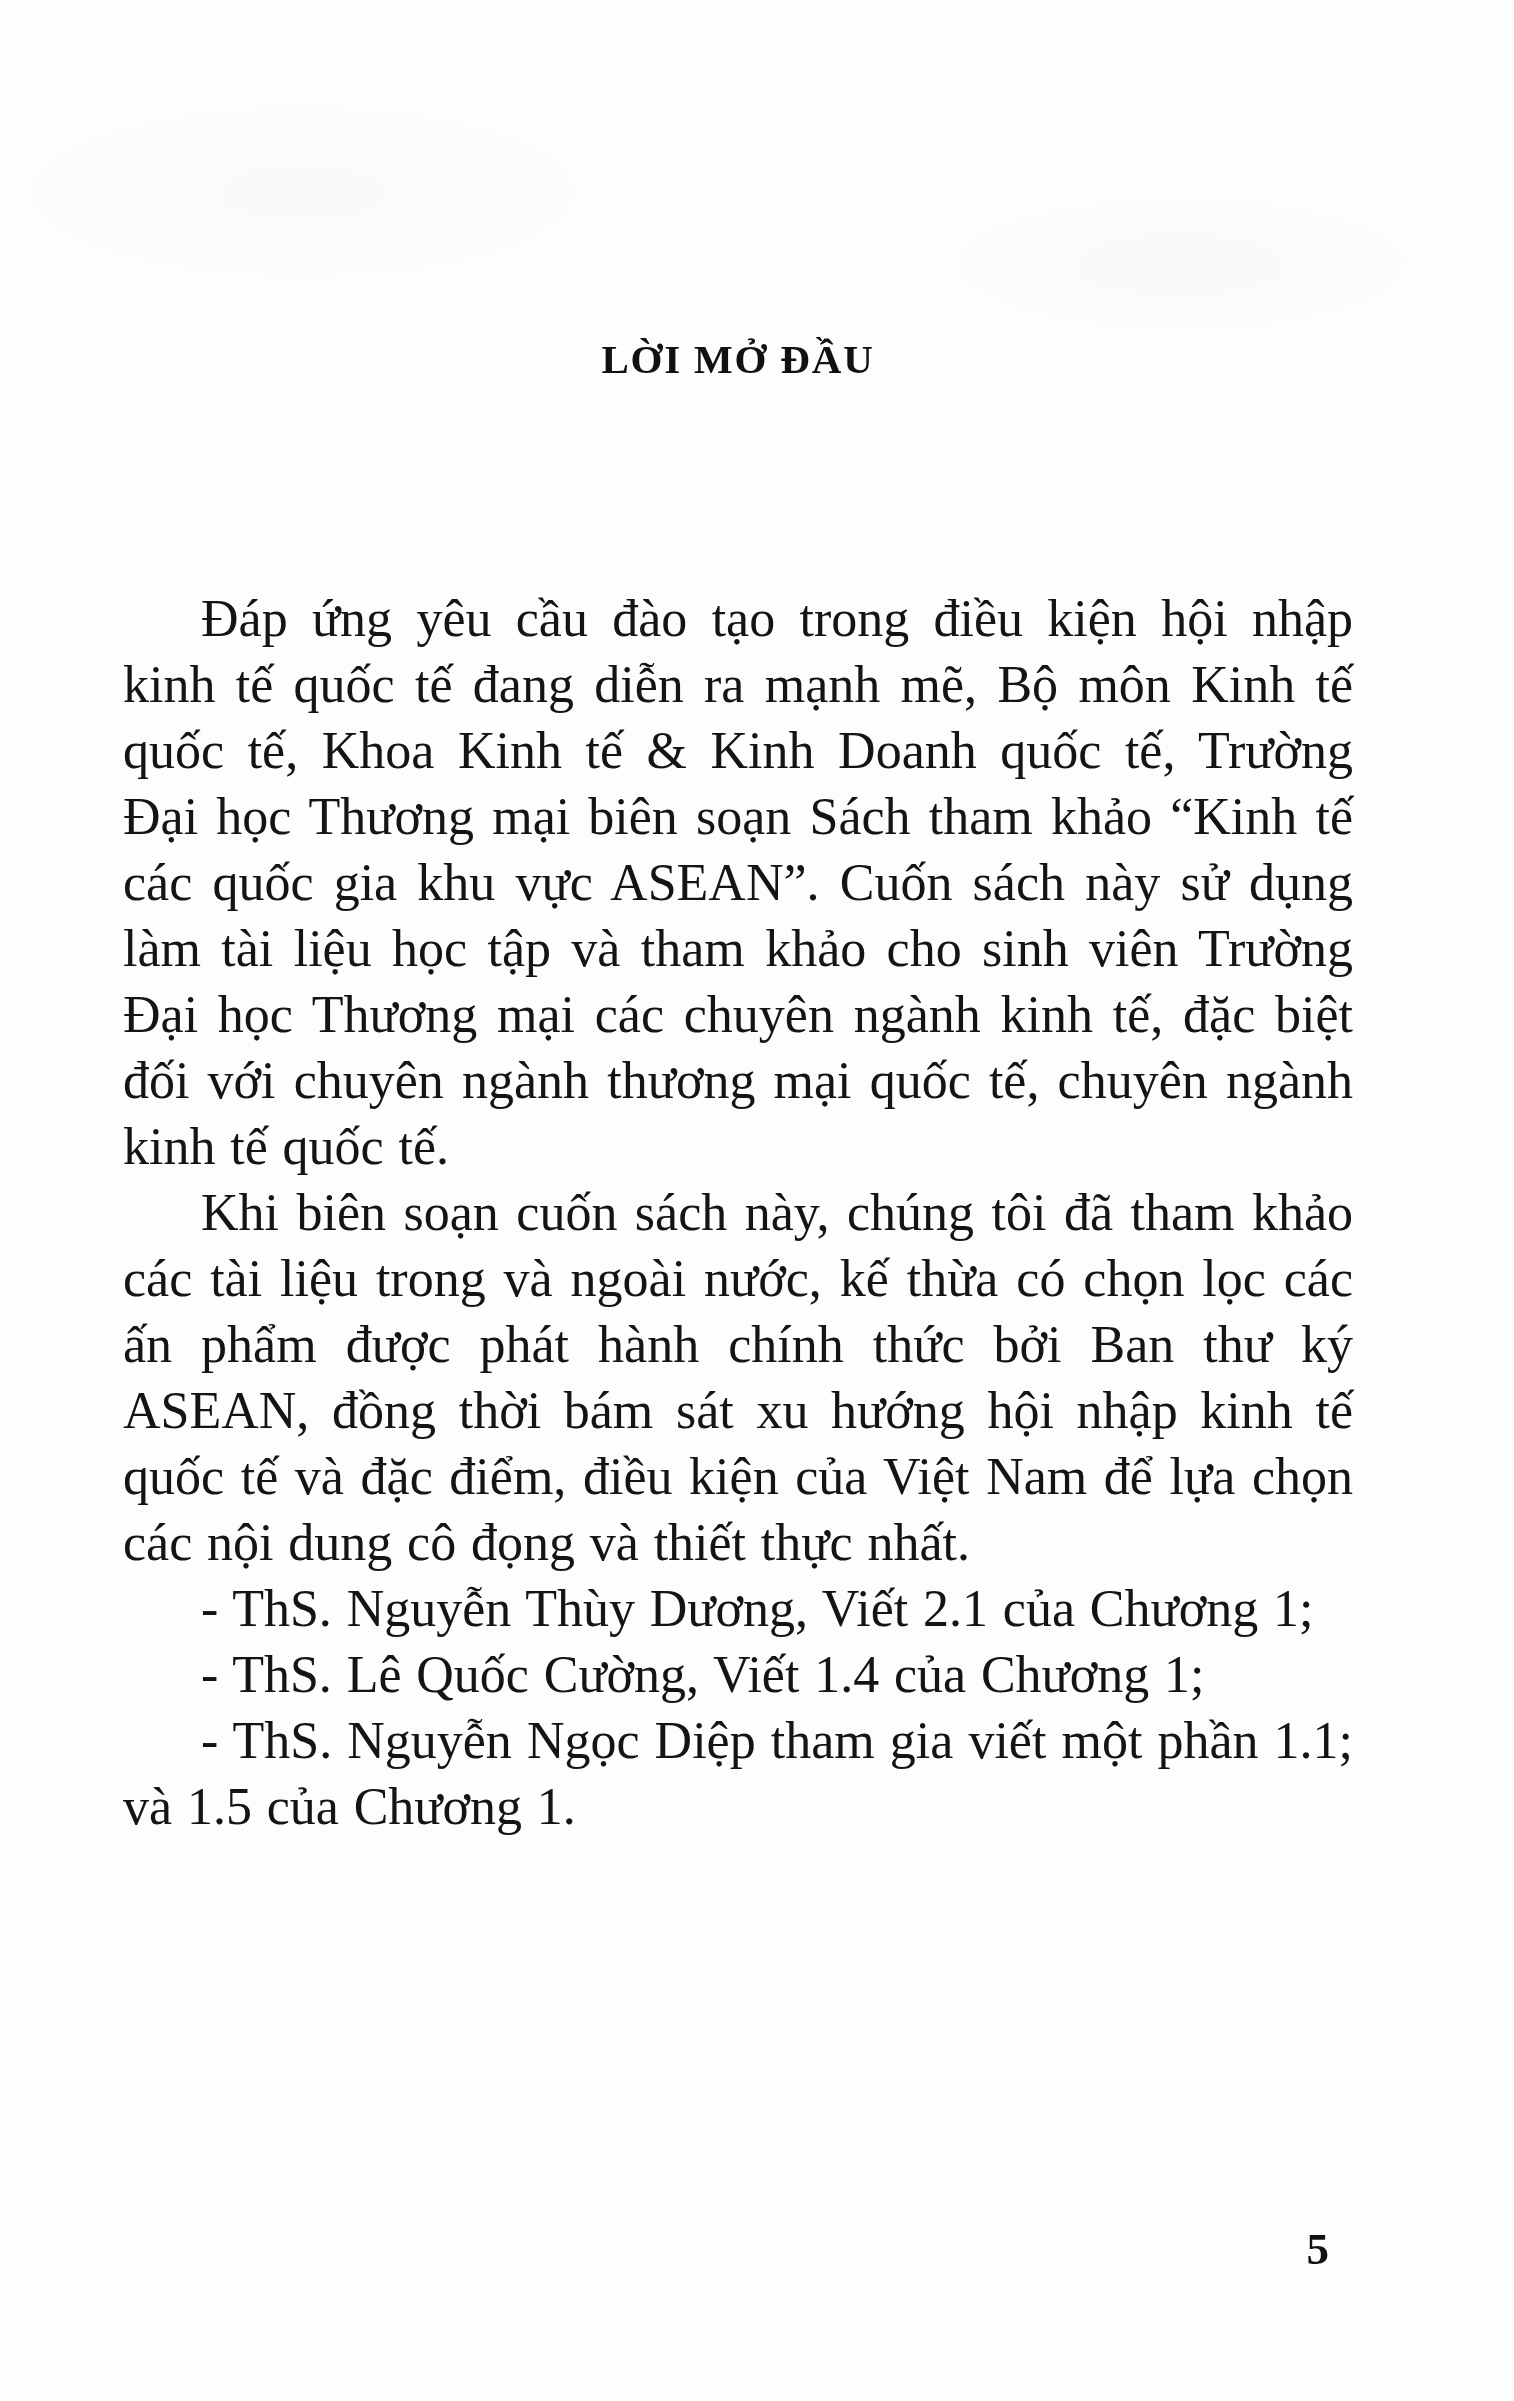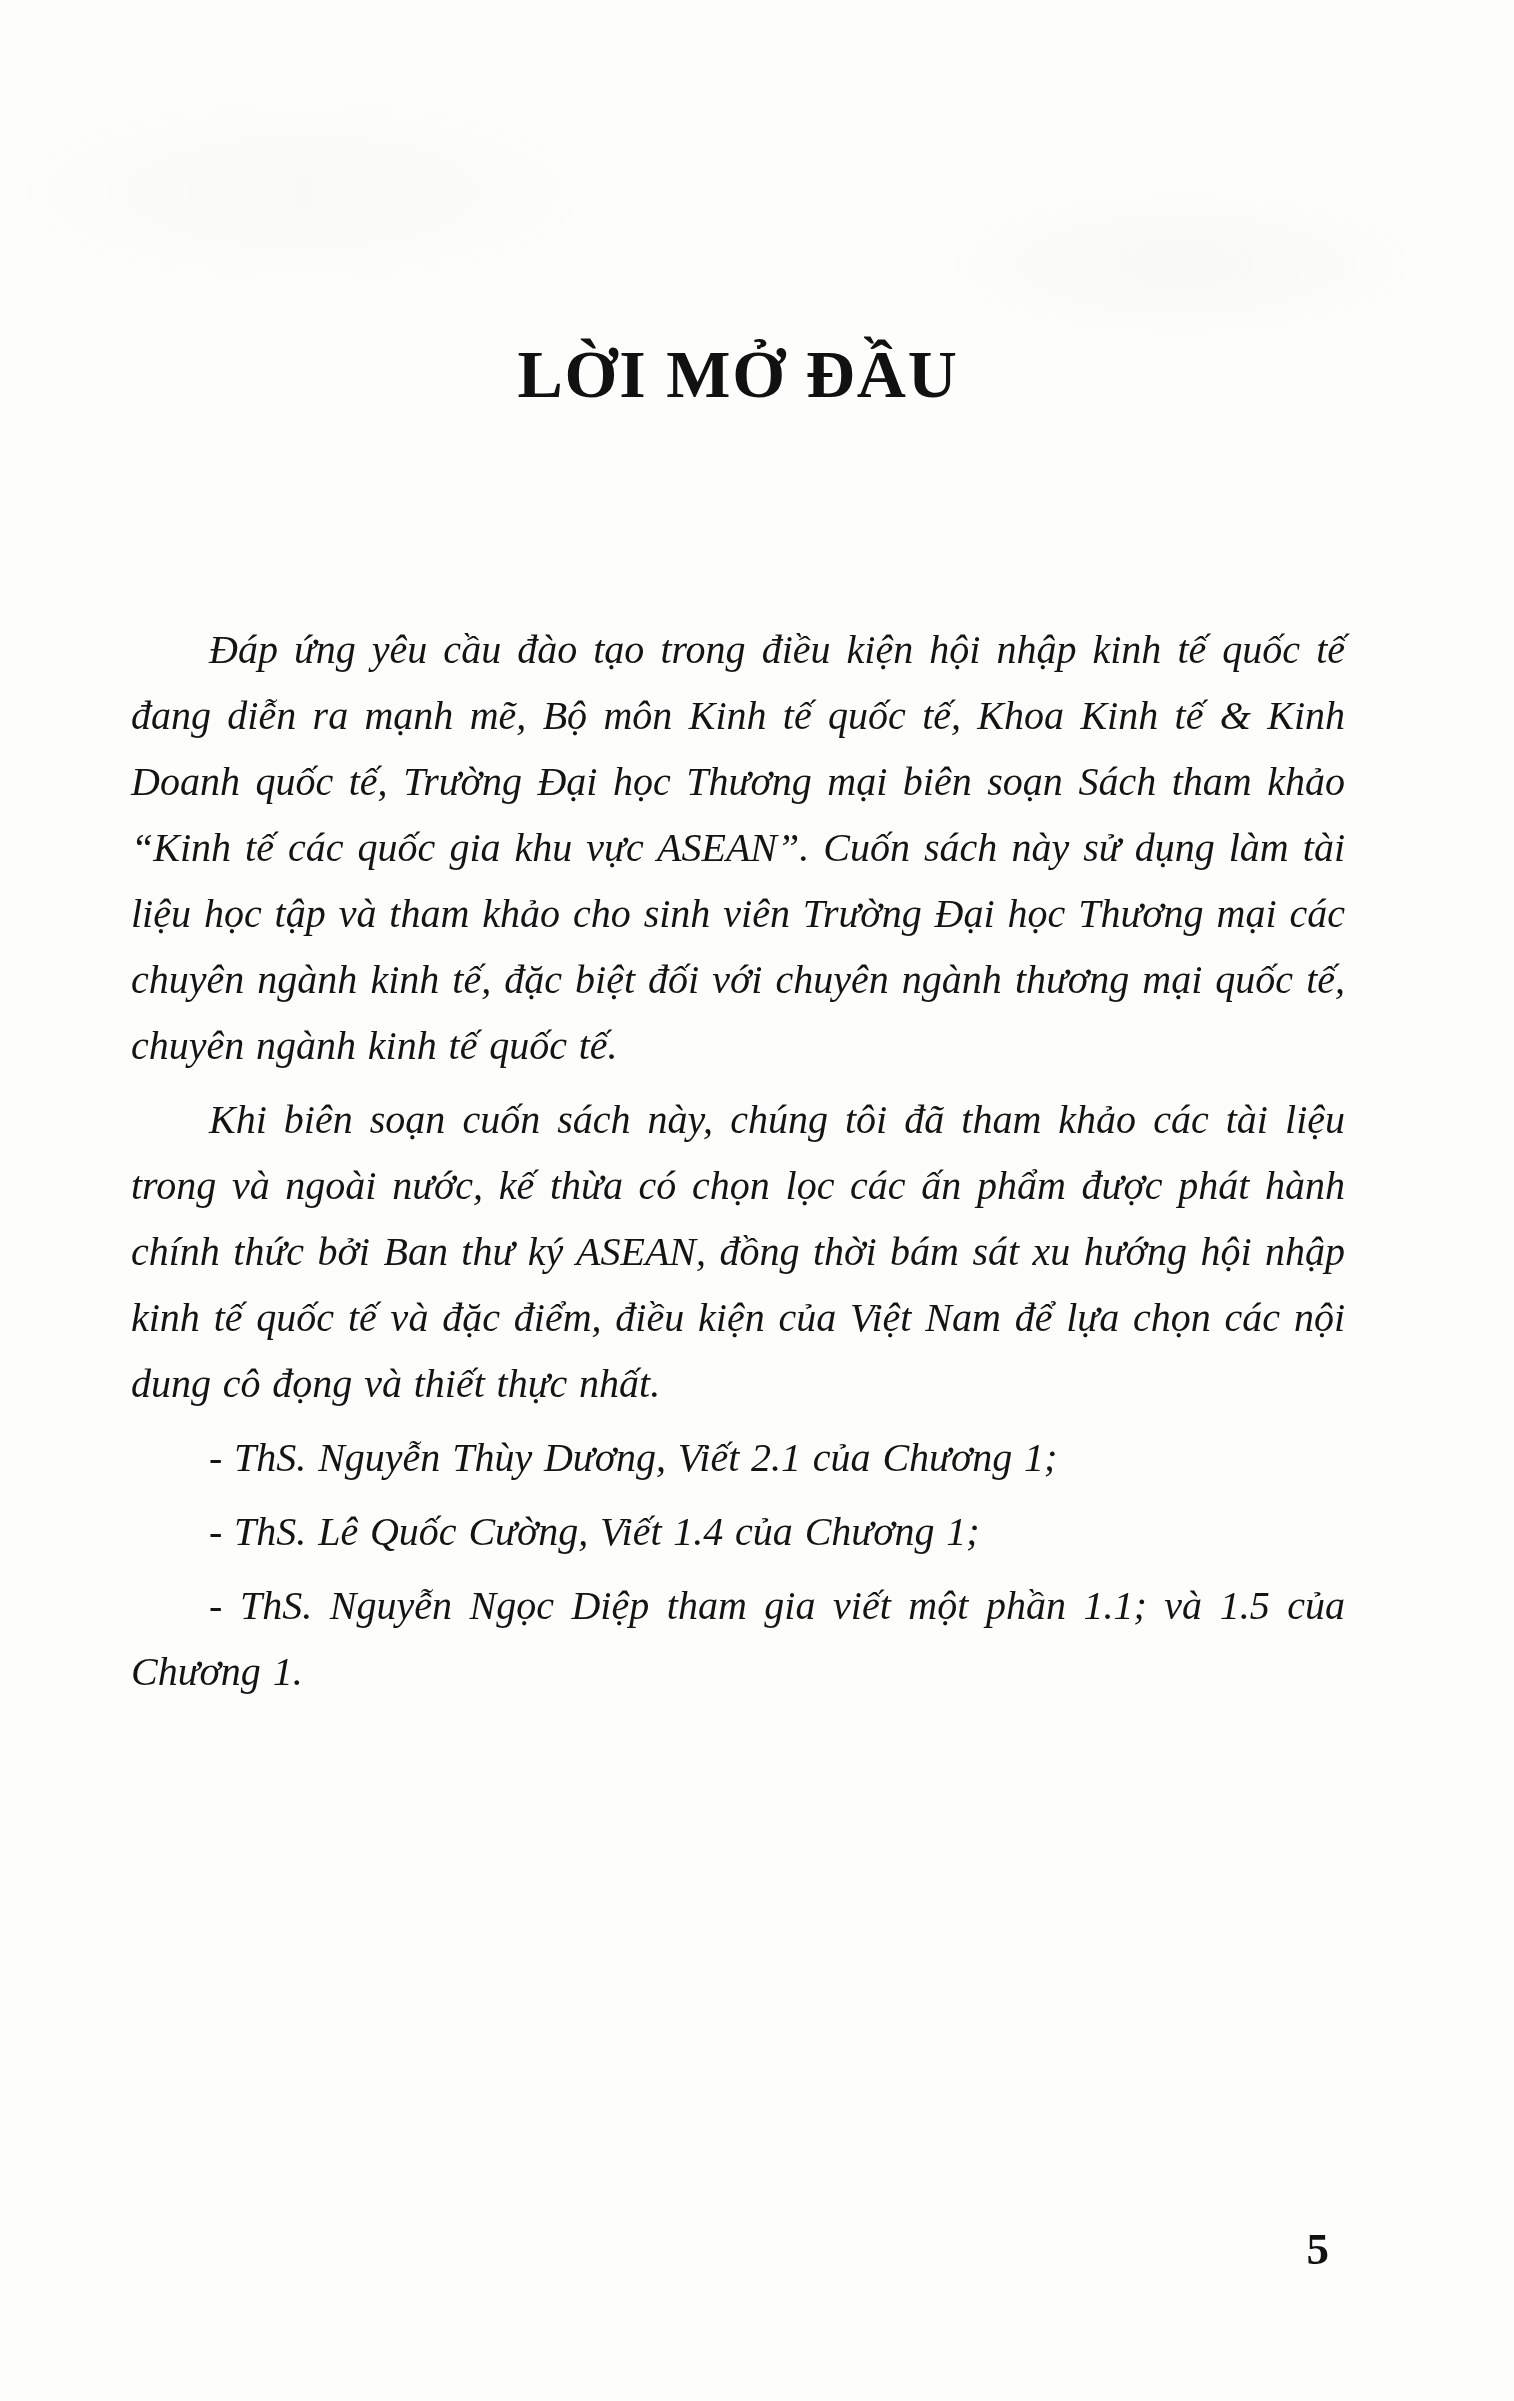--- a/index.html
+++ b/index.html
@@ -29,33 +29,32 @@
   }
   .content {
     position: absolute;
     left: 123px;
     top: 335px;
     width: 1230px;
   }
   .doc-title {
     margin: 0 0 203px 0;
     text-align: center;
-    font-size: 68px;
+    font-size: 41px;
     font-weight: bold;
     letter-spacing: 1.8px;
     color: #111;
   }
   .body-text p {
-    margin: 8px;
-    font-size: 40px;
+    margin: 0;
+    font-size: 52px;
     line-height: 66px;
     text-align: justify;
     text-indent: 78px;
     word-spacing: 1.8px;
-    font-style: italic;
   }
   .page-number {
     position: absolute;
     right: 185px;
     bottom: 126px;
     font-size: 45px;
     font-weight: bold;
     color: #111;
   }
 </style>

